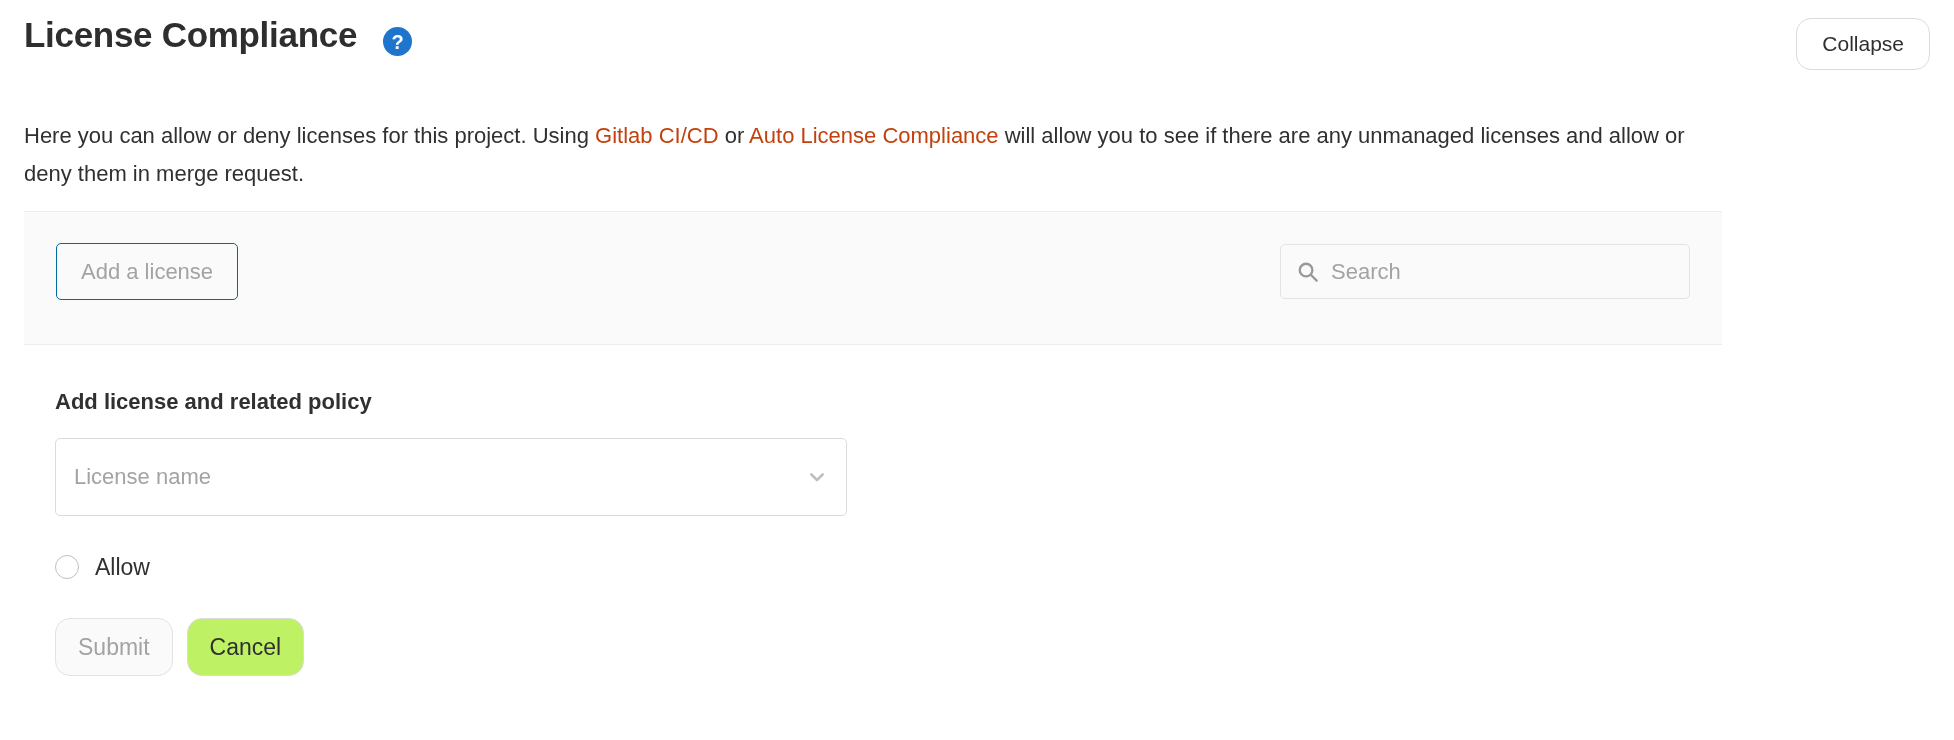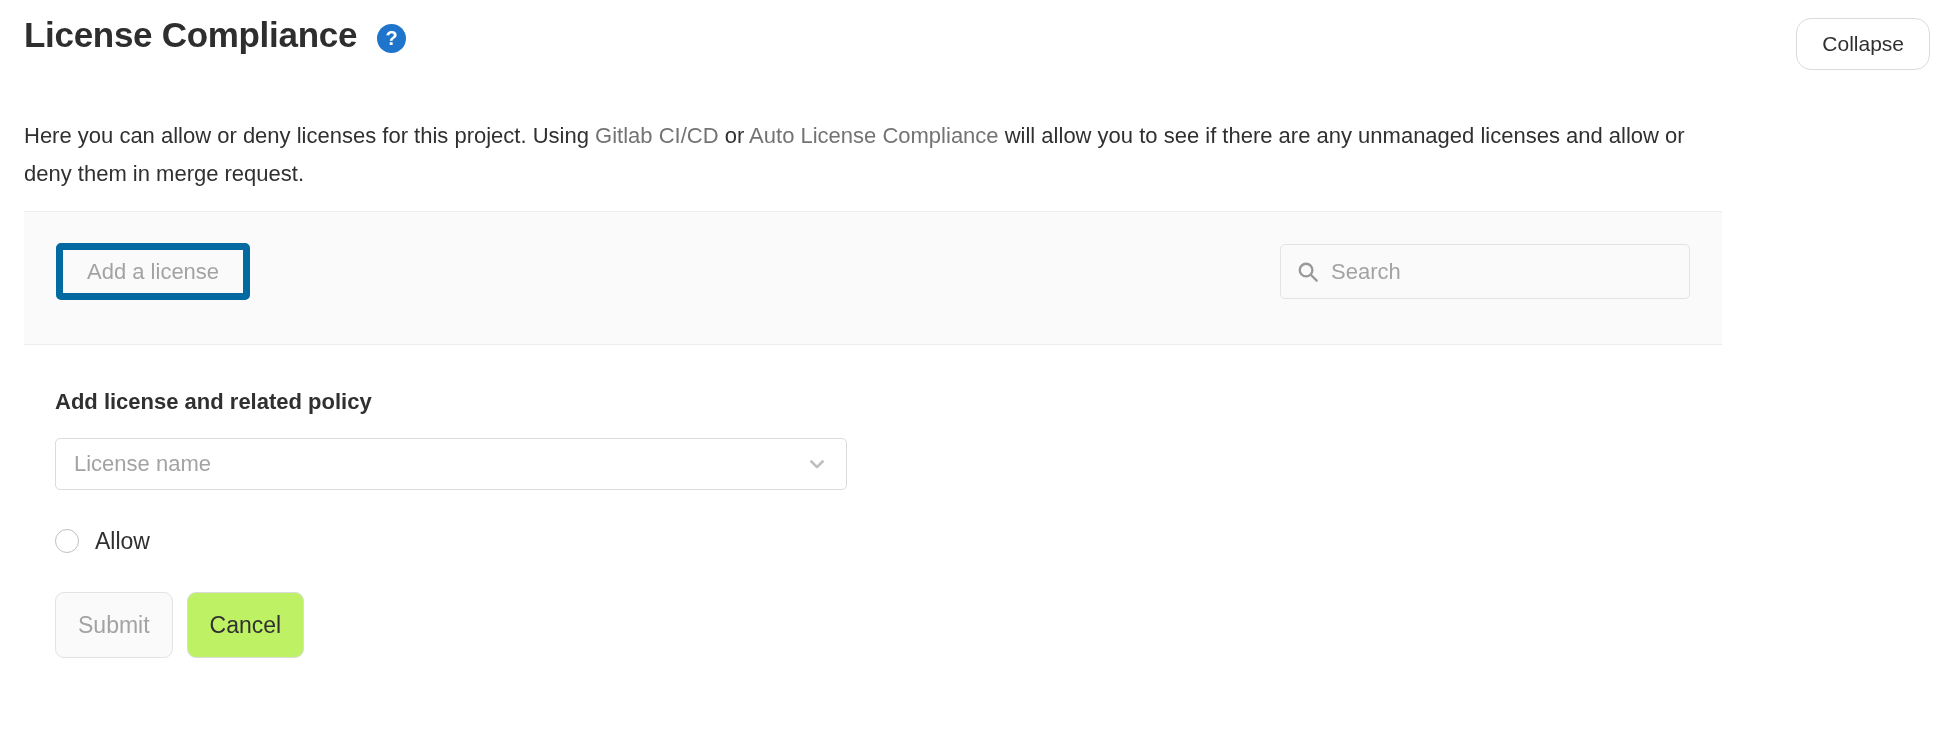--- a/index.html
+++ b/index.html
@@ -27,22 +27,22 @@
     position: absolute;
     left: 24px;
     top: 14px;
     right: 24px;
     display: flex;
     align-items: flex-start;
     justify-content: space-between;
   }
   .title-wrap {
     display: flex;
-    align-items: center;
-    gap: 20px;
+    align-items: flex-end;
+    gap: 26px;
   }
   .page-title {
     font-size: 35px;
     line-height: 42px;
     font-weight: bold;
     letter-spacing: -0.3px;
     color: #2e2e2e;
     margin: 0;
   }
   .help-icon {
@@ -77,21 +77,21 @@
   .description {
     position: absolute;
     left: 24px;
     top: 95px;
     width: 1680px;
     font-size: 22px;
     line-height: 38px;
     color: #303030;
   }
   .description a {
-    color: #737373;
+    color: #c2410c;
     text-decoration: none;
     cursor: pointer;
   }
 
   
   .toolbar-panel {
     position: absolute;
     left: 24px;
     top: 211px;
     width: 1698px;
@@ -101,21 +101,21 @@
     border-top: 1px solid #ececef;
     border-bottom: 1px solid #ececef;
     display: flex;
     align-items: center;
   }
   .add-license-btn {
     position: absolute;
     left: 32px;
     top: 31px;
     background: #fafafa;
-    border: 7px solid #0369a1;
+    border: 1px solid #0369a1;
     border-radius: 5px;
     padding: 0 24px;
     height: 57px;
     font-size: 22px;
     color: #a4a3a3;
     cursor: default;
     font-family: "Liberation Sans", sans-serif;
   }
   .search-box {
     position: absolute;
@@ -167,21 +167,21 @@
   .form-heading {
     font-size: 22px;
     font-weight: bold;
     color: #303030;
     margin: 0 0 22px 0;
     line-height: 28px;
   }
   .select-wrap {
     position: relative;
     width: 792px;
-    height: 52px;
+    height: 78px;
     box-sizing: border-box;
     background: #ffffff;
     border: 1px solid #dbdbdb;
     border-radius: 5px;
     display: flex;
     align-items: center;
     padding: 0 18px;
     cursor: pointer;
   }
   .select-value {
@@ -222,22 +222,22 @@
     color: #303030;
     line-height: 28px;
   }
 
   .button-row {
     margin-top: 30px;
     display: flex;
     gap: 14px;
   }
   .btn {
-    border-radius: 9px;
-    height: 66px;
+    border-radius: 15px;
+    height: 58px;
     padding: 0 22px;
     font-size: 23px;
     font-family: "Liberation Sans", sans-serif;
     cursor: pointer;
     box-sizing: border-box;
   }
   .btn-submit {
     background: #fafafa;
     border: 1px solid #e3e3e3;
     color: #a4a3a3;

